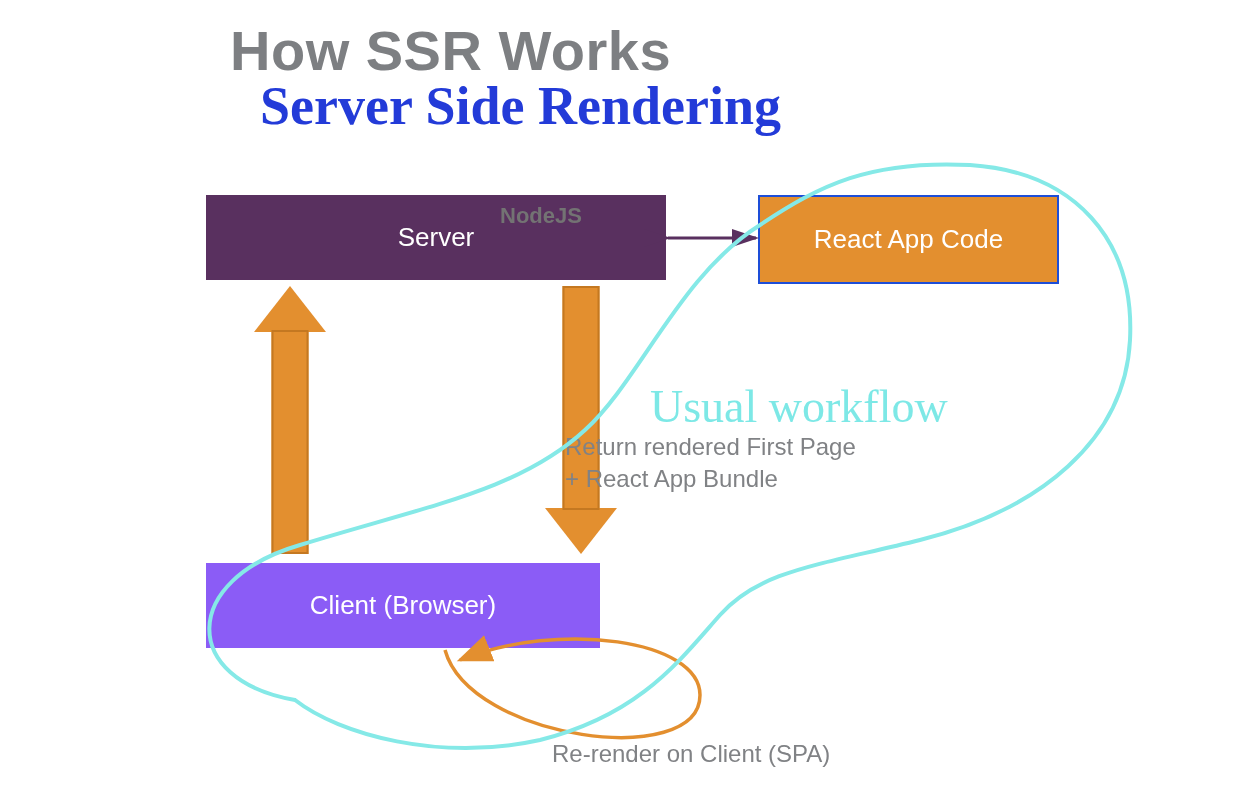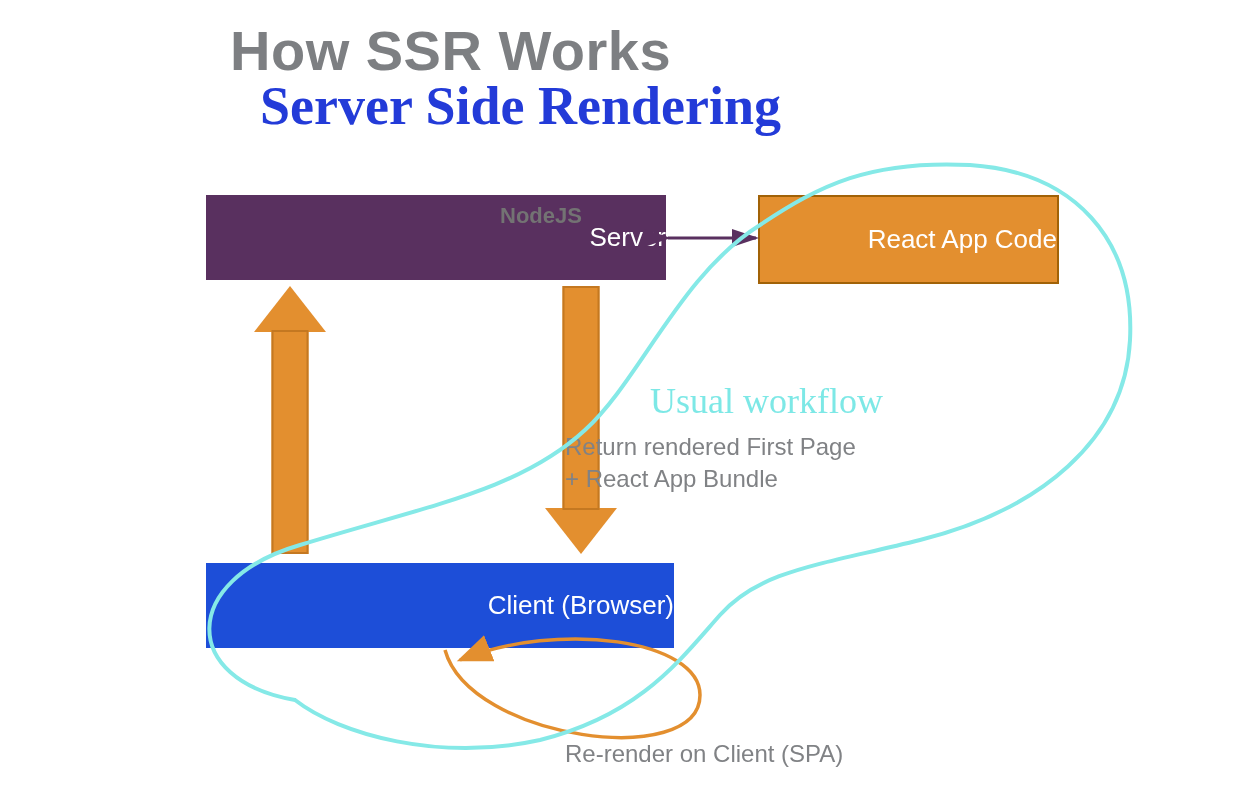--- a/index.html
+++ b/index.html
@@ -1,29 +1,29 @@
 <!DOCTYPE html>
 <html><head>
 <meta charset="utf-8">
 <style>
   html,body{margin:0;padding:0;width:1240px;height:800px;background:#fff;font-family:"Helvetica Neue",Arial,sans-serif;overflow:hidden}
   .stage{position:relative;width:1240px;height:800px}
   .title{position:absolute;left:230px;top:18px;font-size:56px;font-weight:800;color:#7d7f82;letter-spacing:.5px}
   .subtitle{position:absolute;left:260px;top:75px;font-size:54px;color:#233bd8;font-family:"Comic Sans MS","Segoe Script",cursive;font-weight:600}
-  .box{position:absolute;display:flex;align-items:center;justify-content:flex-end;color:#fff;font-size:26px;font-weight:300}
+  .box{position:absolute;display:flex;align-items:center;justify-content:center;color:#fff;font-size:26px;font-weight:300}
   .server{left:206px;top:195px;width:460px;height:85px;background:#59305f}
-  .client{left:206px;top:563px;width:468px;height:85px;background:#1d4ed8}
-  .react{left:758px;top:195px;width:297px;height:85px;background:#e38f2f;border:2px solid #a16207}
+  .client{left:206px;top:563px;width:394px;height:85px;background:#8b5cf6}
+  .react{left:758px;top:195px;width:297px;height:85px;background:#e38f2f;border:2px solid #1d4ed8}
   .nodejs{position:absolute;left:500px;top:203px;font-family:Liberation Sans, sans-serif;color:#737373;font-size:22px;font-weight:600}
   .lbl{position:absolute;color:#808285;font-size:24px;line-height:1.35;font-weight:300}
   .fetch{left:683px;top:296px;width:260px}
   .firstpage{left:86px;top:431px;width:200px}
   .returned{left:565px;top:431px;width:430px}
-  .rerender{left:565px;top:738px;width:400px}
-  .usual{position:absolute;left:650px;top:380px;font-family:"Comic Sans MS","Segoe Script",cursive;color:#7de8e6;font-size:36px;font-weight:500}
+  .rerender{left:552px;top:738px;width:400px}
+  .usual{position:absolute;left:650px;top:380px;font-family:"Comic Sans MS","Segoe Script",cursive;color:#7de8e6;font-size:46px;font-weight:500}
   
   .bigarrow{position:absolute;width:76px}
   .up{left:252px;top:286px;height:268px}
   .down{left:543px;top:286px;height:268px}
   .shaft{position:absolute;left:50%;transform:translateX(-50%);width:33px;background:#e38f2f;border:2px solid #c47821}
   .head{position:absolute;left:50%;transform:translateX(-50%);width:0;height:0;border-left:36px solid transparent;border-right:36px solid transparent}
   .up .head{top:0;border-bottom:46px solid #e38f2f}
   .up .headborder{position:absolute;top:-2px;left:50%;transform:translateX(-50%);width:0;height:0;border-left:38px solid transparent;border-right:38px solid transparent;border-bottom:48px solid #c47821;z-index:-1}
   .up .shaft{top:44px;bottom:0}
   .down .head{bottom:0;border-top:46px solid #e38f2f}

